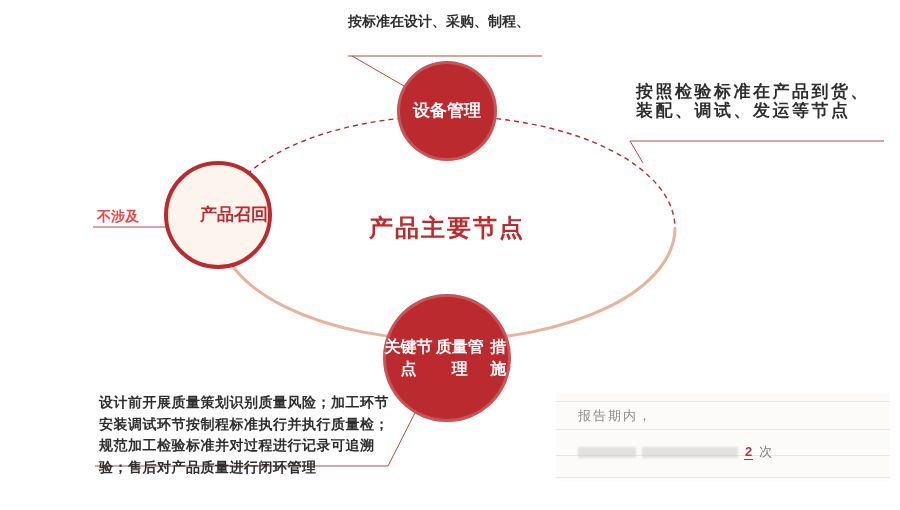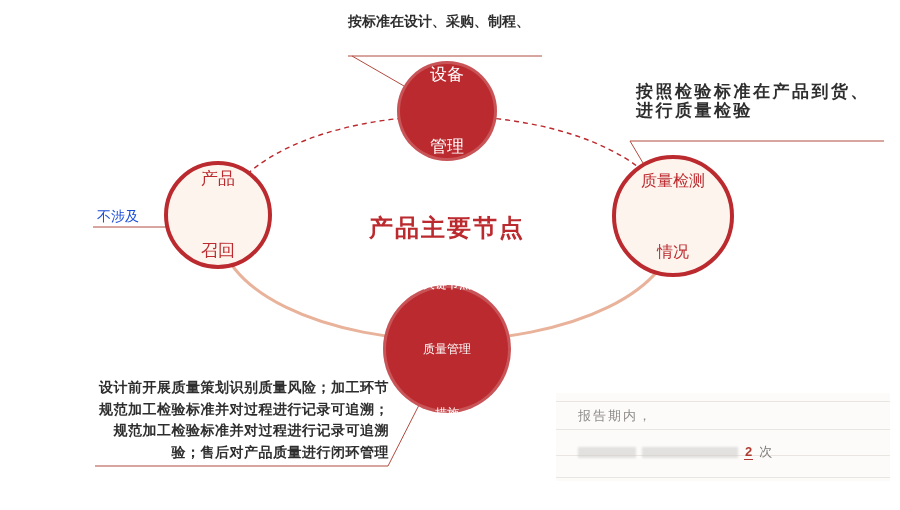--- a/index.html
+++ b/index.html
@@ -6,43 +6,43 @@
   body { font-family:"Liberation Sans","DejaVu Sans",sans-serif; }
 
   .canvas { position:relative; width:900px; height:510px; background:#fff; overflow:hidden; }
 
   .overlay { position:absolute; left:0; top:0; width:900px; height:510px; z-index:1; }
 
   .arc-top    { fill:none; stroke:var(--red,#bb2a2e); stroke-width:1.4; stroke-dasharray:5 4; }
   .arc-bottom { fill:none; stroke:var(--salmon,#e9b29a); stroke-width:3; }
   .leader     { stroke:var(--red-line,#b24a3e); stroke-width:1; fill:none; }
 
-  .node { position:absolute; border-radius:50%; display:flex; flex-direction:column;
+  .node { position:absolute; border-radius:50%; display:flex; flex-direction:row;
           align-items:center; justify-content:center; text-align:center;
-          font-weight:normal; z-index:2; box-sizing:border-box;gap:48px; }
+          font-weight:bold; z-index:2; box-sizing:border-box; }
   .node-red   { background:var(--red,#bb2a2e); color:#fff;
                 box-shadow: inset 0 0 0 3px rgba(255,255,255,.20); }
   .node-light { background:var(--light-fill,#fdf4ee); border:4px solid var(--red,#bb2a2e);
-                color:var(--red,#bb2a2e); }
+                color:var(--red,#bb2a2e);justify-content:flex-end; }
 
   .node-top    { left:397px; top:61px;  width:100px; height:100px; font-size:17px; line-height:1.4; }
   .node-right  { left:612px; top:155px; width:122px; height:122px; font-size:16px; line-height:1.45; }
   .node-left   { left:164px; top:161px; width:108px; height:108px; font-size:17px; line-height:1.4; }
-  .node-bottom { left:383px; top:285px; width:128px; height:128px; font-size:12px; line-height:1.4; }
+  .node-bottom { left:383px; top:294px; width:128px; height:128px; font-size:16px; line-height:1.4; }
 
   .center-label { position:absolute; left:447px; top:228px; transform:translate(-50%,-50%);
                   color:var(--red,#bb2a2e); font-weight:bold; font-size:24px;
                   letter-spacing:2px; z-index:2; white-space:nowrap; }
 
   .ann { position:absolute; color:var(--text-dark,#2e2e2e); font-size:14px;
          line-height:22px; font-weight:600; z-index:3; white-space:nowrap; }
   .ann-top    { left:348px; top:10px; }
   .ann-right  { left:636px; top:82px; font-size:17px; letter-spacing:2.5px; line-height:19px; }
-  .ann-left   { left:97px;  top:205px; font-weight:400; color:#1d4ed8; }
-  .ann-bottom { left:99px;  top:377px; line-height:21.5px; letter-spacing:.5px;text-align:right; }
+  .ann-left   { left:97px;  top:205px; font-weight:700; color:#ef4444; }
+  .ann-bottom { left:99px;  top:392px; line-height:21.5px; letter-spacing:.5px; }
 
   .snippet { position:absolute; left:556px; top:393px; width:334px; height:88px;
              background:#fcfbfa; z-index:2; overflow:hidden;text-align:right; }
   .snippet .rule { position:absolute; left:0; width:100%; height:1px; background:#e9e6e2; }
   .snippet .r1 { top:8px; } .snippet .r2 { top:36px; } .snippet .r3 { top:62px; } .snippet .r4 { top:84px; }
   .sn-line1 { position:absolute; left:22px; top:14px; font-size:13px; letter-spacing:2px;
               color:#8f8c8a; filter:blur(.4px); }
   .sn-line2 { position:absolute; left:22px; top:50px; font-size:13px; color:#8f8c8a;
               display:flex; align-items:center; gap:6px; }
   .sn-bar { display:inline-block; height:11px; background:#cfccc9; filter:blur(1.2px); opacity:.55; }
@@ -72,50 +72,46 @@
     <line class="leader" x1="388" y1="466" x2="419" y2="405"></line>
   </svg>
 
   <div class="center-label">产品主要节点</div>
 
   <div class="node node-red node-top">
     <span>设备</span>
     <span>管理</span>
   </div>
 
-  <div class="node node-light node-right">
-    <span>质量检测</span>
-    <span>情况</span>
-  </div>
 
   <div class="node node-light node-left">
     <span>产品</span>
     <span>召回</span>
   </div>
 
   <div class="node node-red node-bottom">
     <span>关键节点</span>
     <span>质量管理</span>
     <span>措施</span>
   </div>
 
   <div class="ann ann-top">
     <div>按标准在设计、采购、制程、</div>
   </div>
 
   <div class="ann ann-right">
     <div>按照检验标准在产品到货、</div>
-    <div>进行质量检验</div>
+    <div>装配、调试、发运等节点</div>
   </div>
 
   <div class="ann ann-left">不涉及</div>
 
   <div class="ann ann-bottom">
     <div>设计前开展质量策划识别质量风险；加工环节</div>
-    <div>规范加工检验标准并对过程进行记录可追溯；</div>
+    <div>安装调试环节按制程标准执行并执行质量检；</div>
     <div>规范加工检验标准并对过程进行记录可追溯</div>
     <div>验；售后对产品质量进行闭环管理</div>
   </div>
 
   <div class="snippet">
     <div class="rule r1"></div>
     <div class="rule r2"></div>
     <div class="rule r3"></div>
     <div class="rule r4"></div>
     <div class="sn-line1">报告期内，</div>

